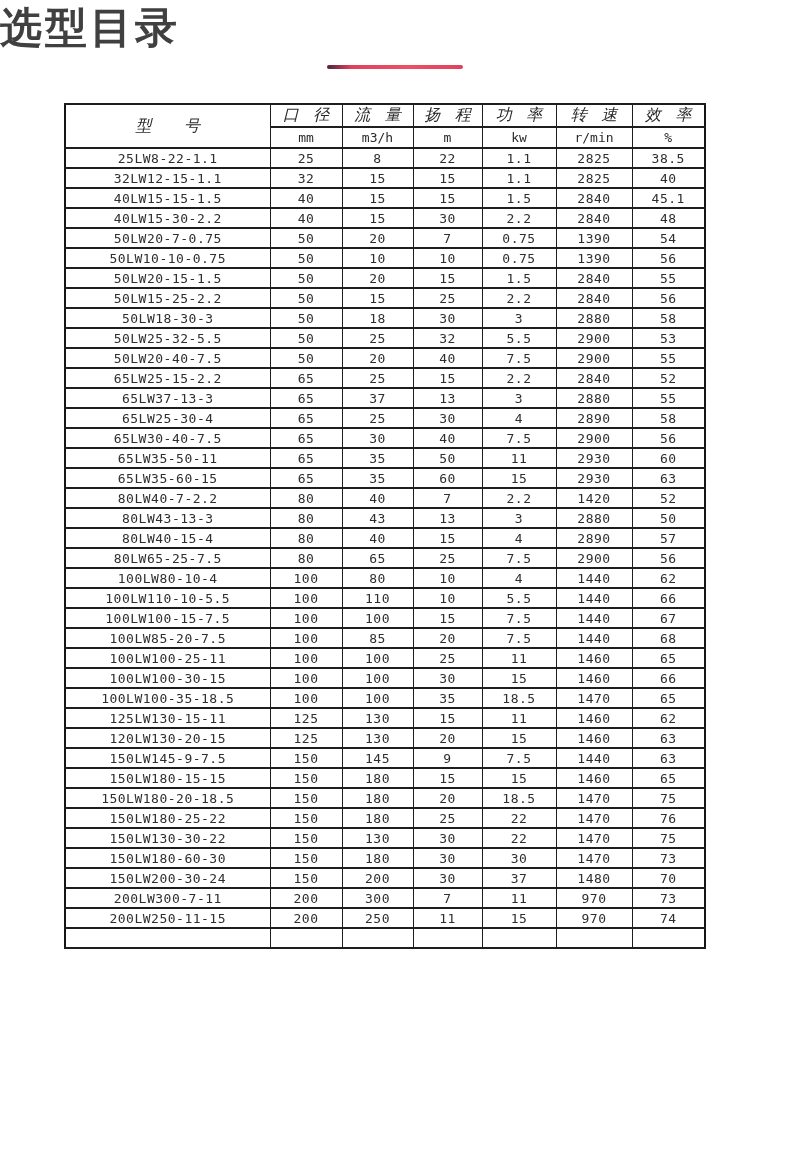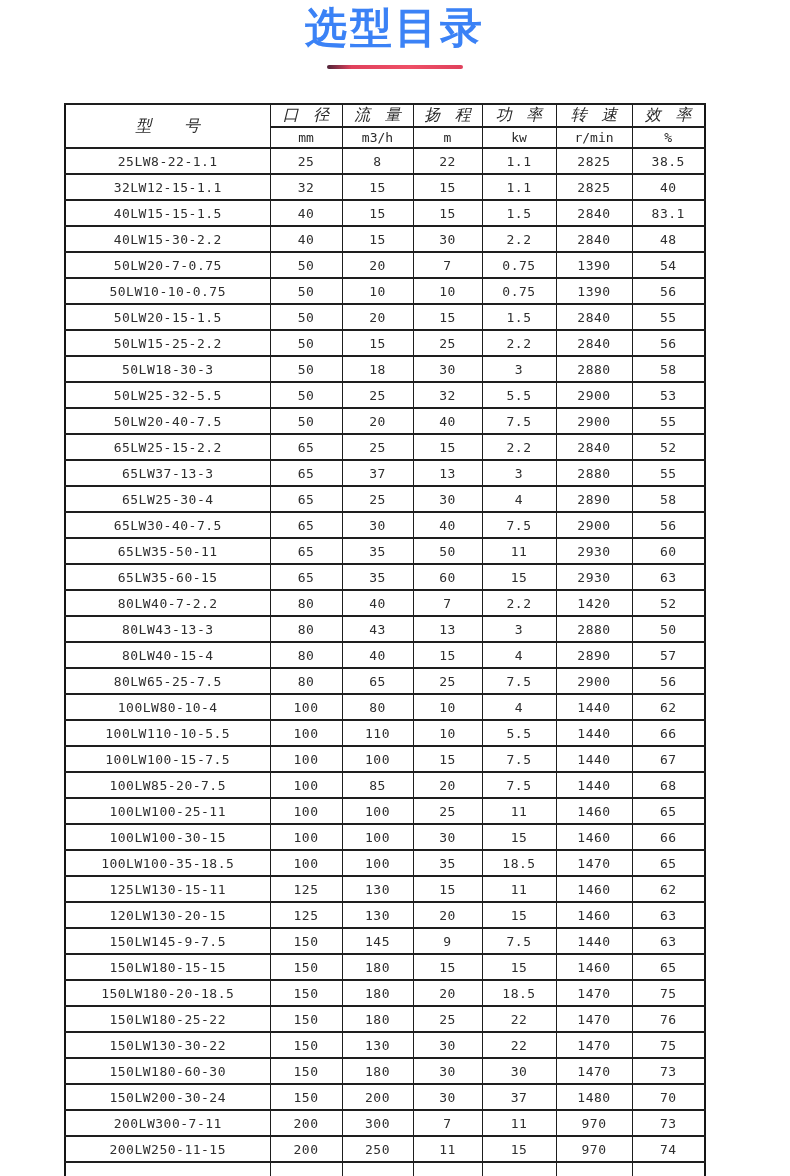--- a/index.html
+++ b/index.html
@@ -3,24 +3,23 @@
 <meta charset="utf-8">
 <style>
   html,body { margin:0; padding:0; }
   body {
     width:790px; height:1176px; overflow:hidden;
     background:#ffffff;
     font-family:"DejaVu Sans Mono","Liberation Mono",monospace;
   }
   .title {
     margin:0; padding-top:4px;
-    text-align:center;
     font-family:"Liberation Sans","DejaVu Sans",sans-serif;
     font-weight:900; font-size:42px; line-height:1.15;
-    letter-spacing:3px; color:#3b82f6;
+    letter-spacing:3px; color:#404040;
   }
   .title-underline {
     width:136px; height:4px; margin:13px auto 0;
     border-radius:3px;
     background:linear-gradient(90deg,#4f2438 0%, var(--accent,#e0415c) 18%, #ee4f66 60%, var(--accent,#e0415c) 100%);
   }
   table.spec {
     border-collapse:collapse;
     table-layout:fixed;
     margin:34px 0 0 64px;
@@ -40,21 +39,21 @@
     font-weight:normal; font-size:16px; color:#2a2a2a;
   }
   .spec thead tr.hdr-labels { height:14px;font-style:italic; }
   .spec thead tr.hdr-units  { height:21px; }
   .spec thead tr.hdr-units th {
     font-family:"DejaVu Sans Mono","Liberation Mono",monospace;
     font-size:13px;
   }
   .hdr-2char { word-spacing:10px; }
   .hdr-model { word-spacing:28px; }
-  .spec tbody tr, .spec tfoot tr { height:26px; }
+  .spec tbody tr, .spec tfoot tr { height:20px; }
   .spec tbody td { font-size:13px; letter-spacing:0.5px; }
   col.c-model { width:205px; }
   col.c-dn    { width:72px; }
   col.c-flow  { width:71px; }
   col.c-head  { width:69px; }
   col.c-power { width:74px; }
   col.c-speed { width:76px; }
   col.c-eff   { width:73px; }
 </style>
 </head>
@@ -111,21 +110,21 @@
         <td>2825</td>
         <td>40</td>
       </tr>
       <tr>
         <td>40LW15-15-1.5</td>
         <td>40</td>
         <td>15</td>
         <td>15</td>
         <td>1.5</td>
         <td>2840</td>
-        <td>83.1</td>
+        <td>45.1</td>
       </tr>
       <tr>
         <td>40LW15-30-2.2</td>
         <td>40</td>
         <td>15</td>
         <td>30</td>
         <td>2.2</td>
         <td>2840</td>
         <td>48</td>
       </tr>

